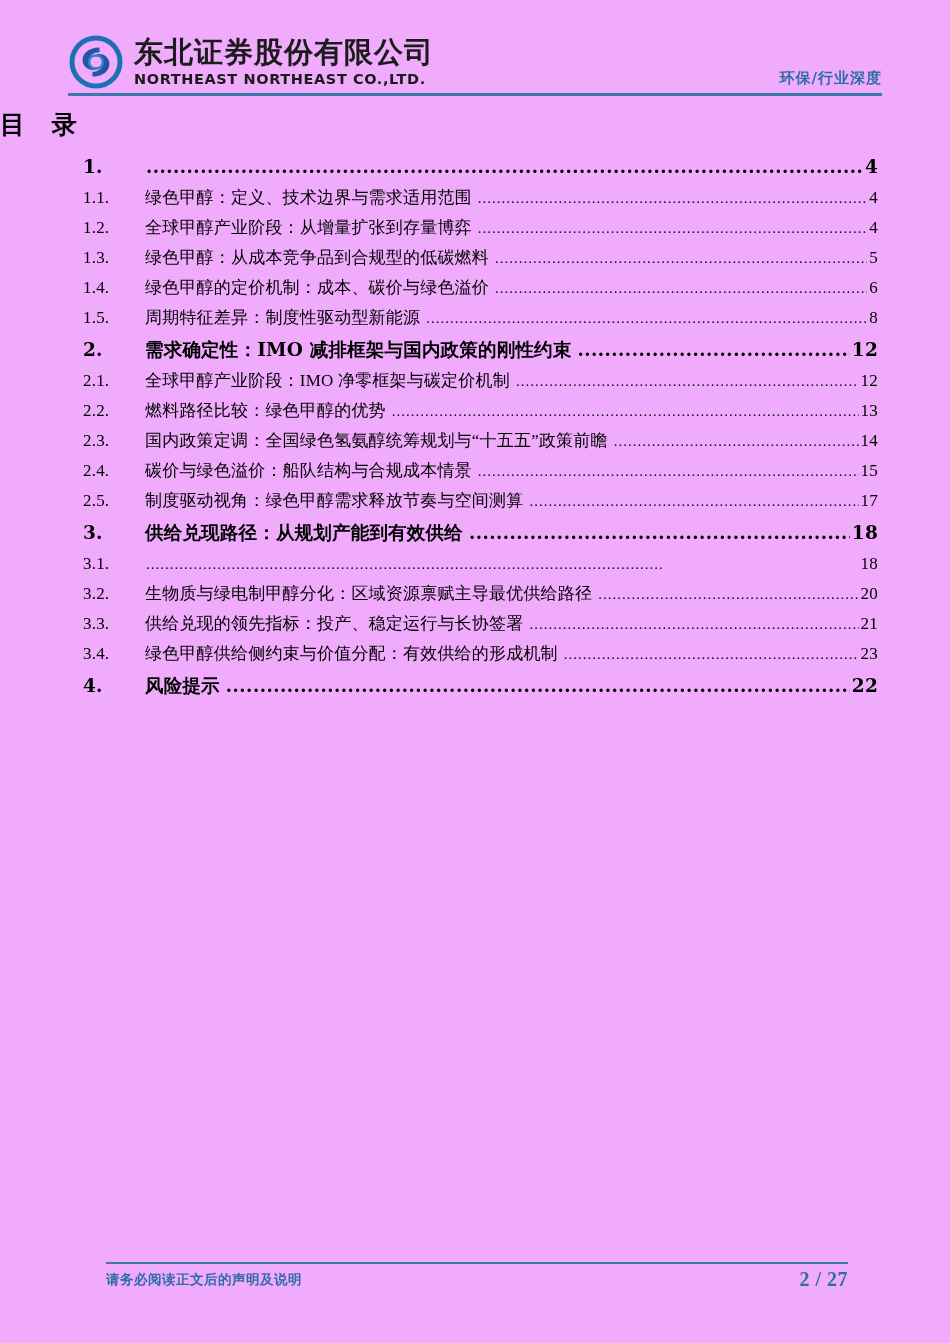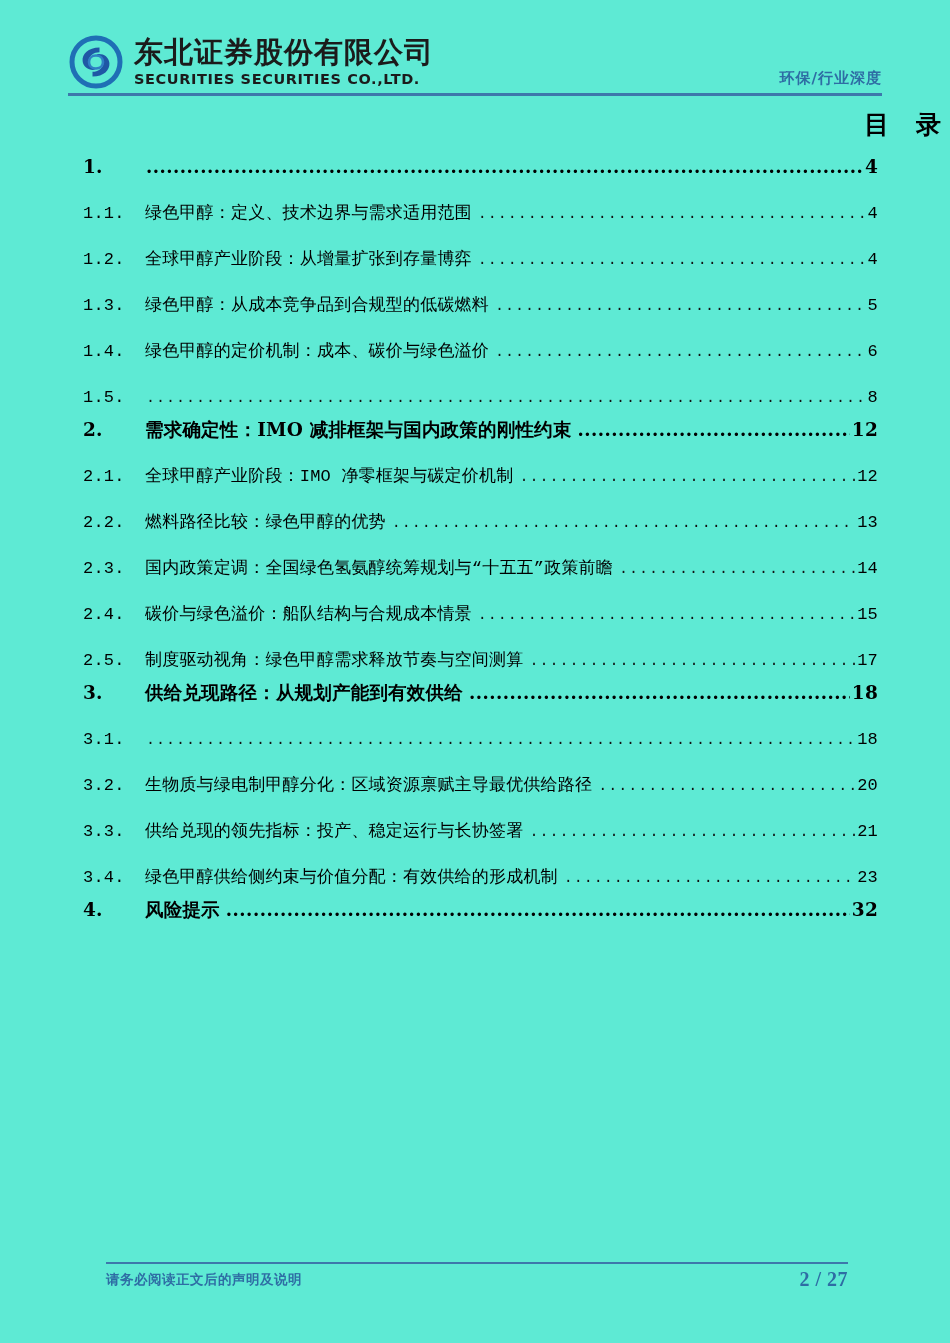--- a/index.html
+++ b/index.html
@@ -7,21 +7,21 @@
     padding: 0;
     background: #ffffff;
   }
   body {
     font-family: "Liberation Serif", "DejaVu Serif", serif;
   }
   .page {
     position: relative;
     width: 950px;
     height: 1343px;
-    background: #5eead4;
+    background: #f0abfc;
     overflow: hidden;
     box-sizing: border-box;
   }
 
   
   .header {
     position: absolute;
     left: 68px;
     top: 22px;
     width: 814px;
@@ -84,21 +84,21 @@
     height: 2.5px;
     background: #3d78ab;
   }
 
   
   .toc-title {
     position: absolute;
     left: 0;
     top: 108px;
     width: 950px;
-    text-align: right;
+    text-align: left;
     font-family: "DejaVu Serif", serif;
     font-size: 25px;
     font-weight: bold;
     color: #000000;
     letter-spacing: 9px;
   }
 
   
   .toc {
     position: absolute;
@@ -141,26 +141,25 @@
     font-size: 18.5px;
     line-height: 33px;
     letter-spacing: 0.2px;
   }
   .toc-row.lvl1 .toc-dots {
     font-size: 18px;
     letter-spacing: 0.5px;
   }
   
   .toc-row.lvl2 {
-    font-family: Liberation Mono, monospace;
+    font-family: Liberation Serif, serif;
     font-weight: normal;
     font-size: 17px;
     line-height: 29px;
     letter-spacing: 0.2px;
-    margin-top: 16px;
   }
   .toc-row.lvl2 .toc-dots {
     font-size: 15px;
     letter-spacing: 1px;
     color: #111;
   }
 
   
   .footer-rule {
     position: absolute;
@@ -197,21 +196,21 @@
         <span class="brand-logo">
           <svg viewBox="0 0 56 56" width="56" height="56" aria-hidden="true">
             <circle cx="28" cy="28" r="24" fill="none" stroke="#1f6fb5" stroke-width="5"></circle>
             <path d="M31.5 13.5 C20 13.5 14 20 14.6 27 C15.2 33.6 21.8 37 27.5 35.6 C22.5 34.2 20 30.5 20.6 26.6 C21.3 21.6 26 18.2 31.5 18.2 Z" fill="#1f57a5"></path>
             <path d="M24.5 42.5 C36 42.5 42 36 41.4 29 C40.8 22.4 34.2 19 28.5 20.4 C33.5 21.8 36 25.5 35.4 29.4 C34.7 34.4 30 37.8 24.5 37.8 Z" fill="#1f57a5"></path>
             <path d="M28 21.5 C32.2 21.5 35 24.4 35 28 C35 31.6 32.2 34.5 28 34.5 C23.8 34.5 21 31.6 21 28 C21 24.4 23.8 21.5 28 21.5 Z" fill="none" stroke="#2f7fc4" stroke-width="2.6"></path>
           </svg>
         </span>
         <span class="brand-text">
           <span class="brand-cn">东北证券股份有限公司</span>
-          <span class="brand-en">SECURITIES SECURITIES CO.,LTD.</span>
+          <span class="brand-en">NORTHEAST NORTHEAST CO.,LTD.</span>
         </span>
       </div>
       <div class="header-tag">环保/行业深度</div>
     </div>
   </div>
   <div class="header-rule"></div>
 
   <div class="toc-title">目 录</div>
 
   <div class="toc">
@@ -245,20 +244,21 @@
 
     <div class="toc-row lvl2">
       <span class="toc-num">1.4.</span>
       <span class="toc-label">绿色甲醇的定价机制：成本、碳价与绿色溢价</span>
       <span class="toc-dots">.............................................................................................................</span>
       <span class="toc-page">6</span>
     </div>
 
     <div class="toc-row lvl2">
       <span class="toc-num">1.5.</span>
+      <span class="toc-label">周期特征差异：制度性驱动型新能源</span>
       <span class="toc-dots">.............................................................................................................</span>
       <span class="toc-page">8</span>
     </div>
 
     <div class="toc-row lvl1">
       <span class="toc-num">2.</span>
       <span class="toc-label">需求确定性：IMO 减排框架与国内政策的刚性约束</span>
       <span class="toc-dots">.............................................................................................................</span>
       <span class="toc-page">12</span>
     </div>
@@ -329,21 +329,21 @@
       <span class="toc-num">3.4.</span>
       <span class="toc-label">绿色甲醇供给侧约束与价值分配：有效供给的形成机制</span>
       <span class="toc-dots">.............................................................................................................</span>
       <span class="toc-page">23</span>
     </div>
 
     <div class="toc-row lvl1">
       <span class="toc-num">4.</span>
       <span class="toc-label">风险提示</span>
       <span class="toc-dots">.............................................................................................................</span>
-      <span class="toc-page">32</span>
+      <span class="toc-page">22</span>
     </div>
 
   </div>
 
   <div class="footer-rule"></div>
   <div class="footer">
     <span>请务必阅读正文后的声明及说明</span>
     <span class="footer-page">2 / 27</span>
   </div>
 

